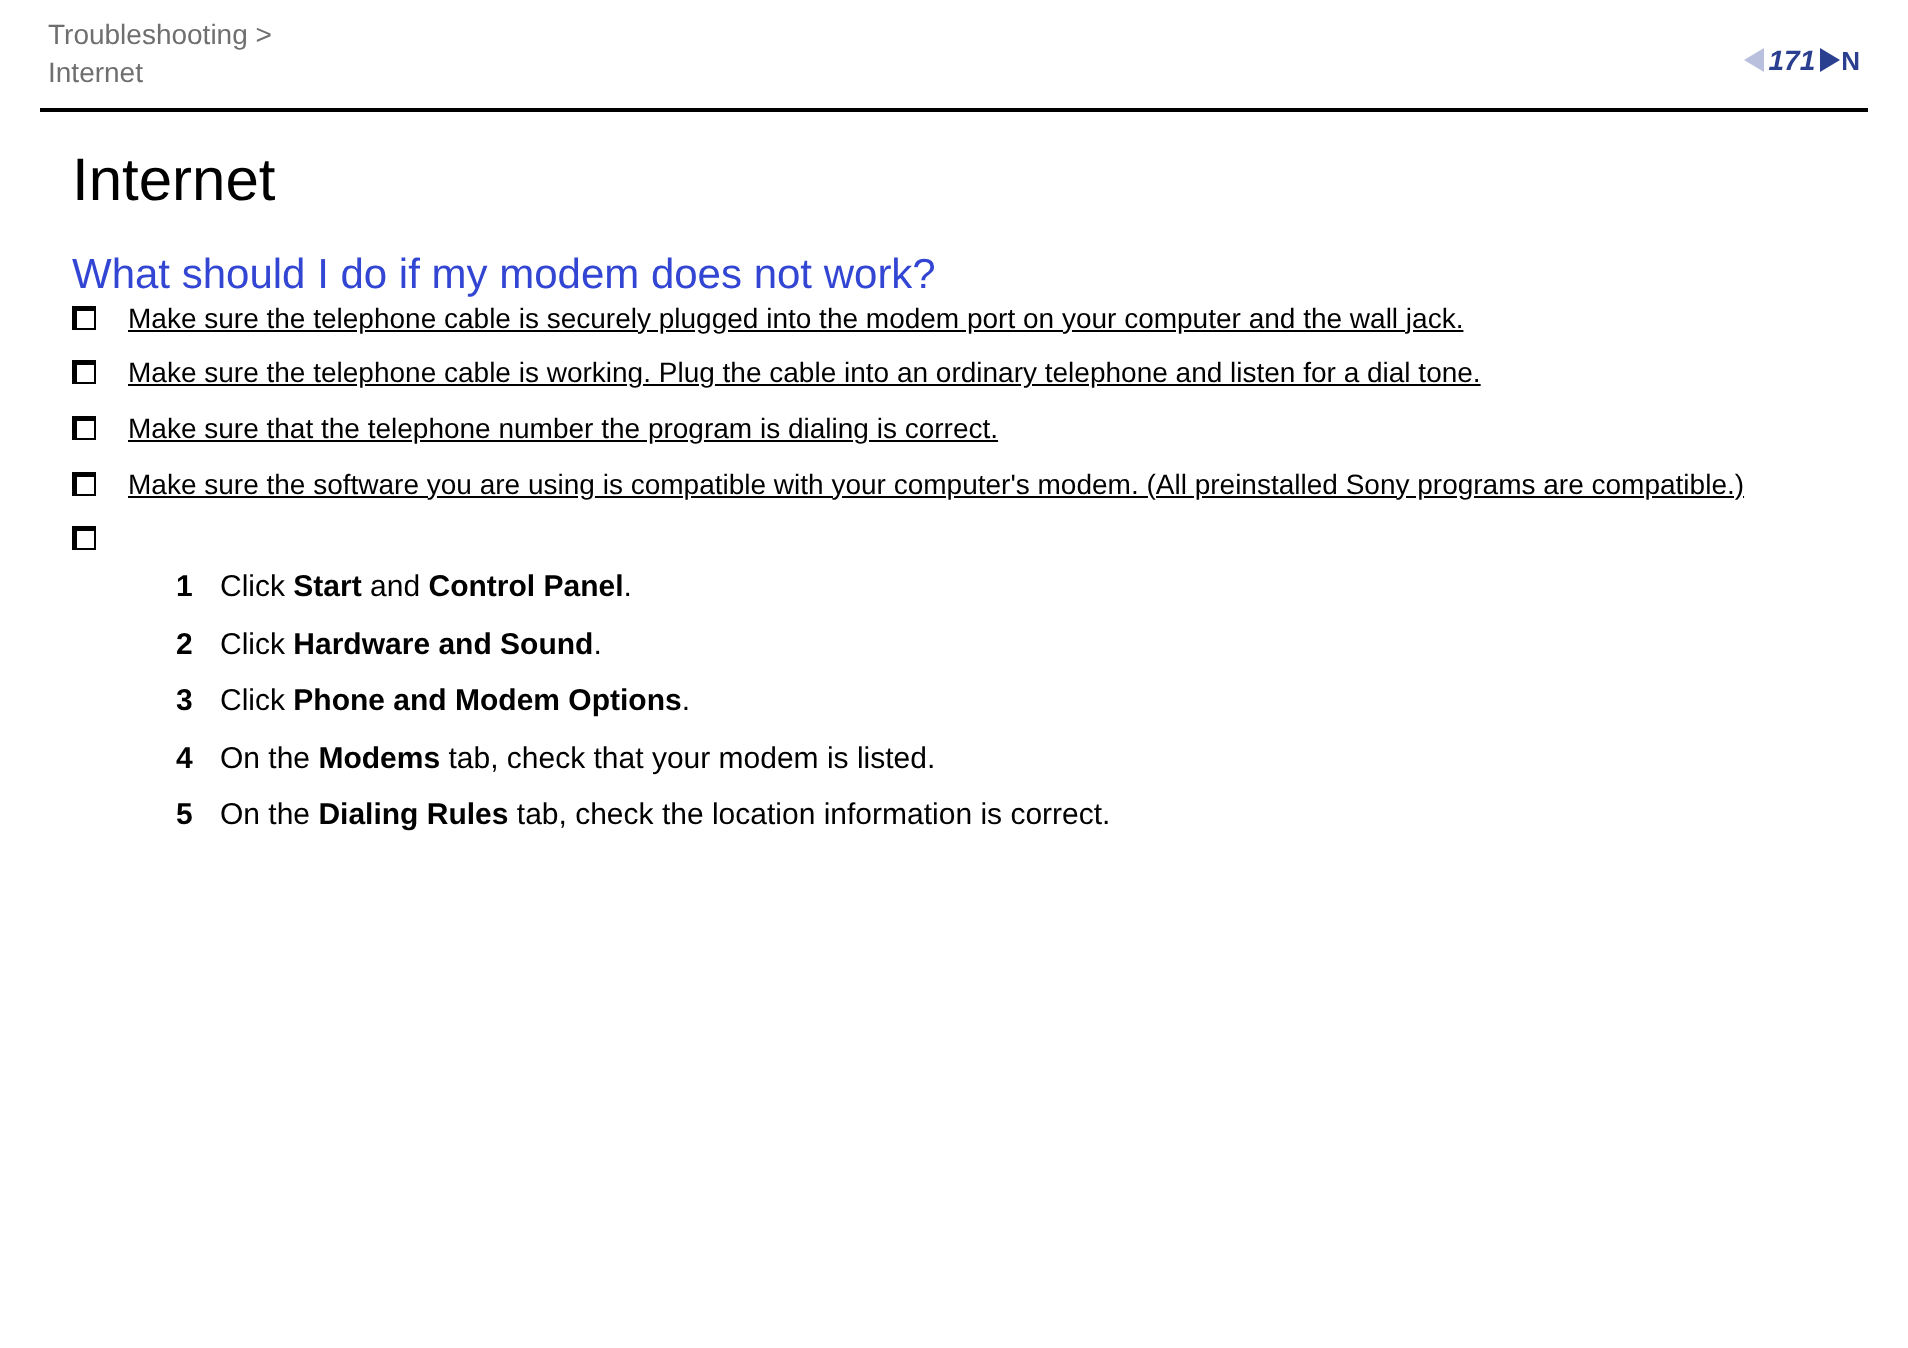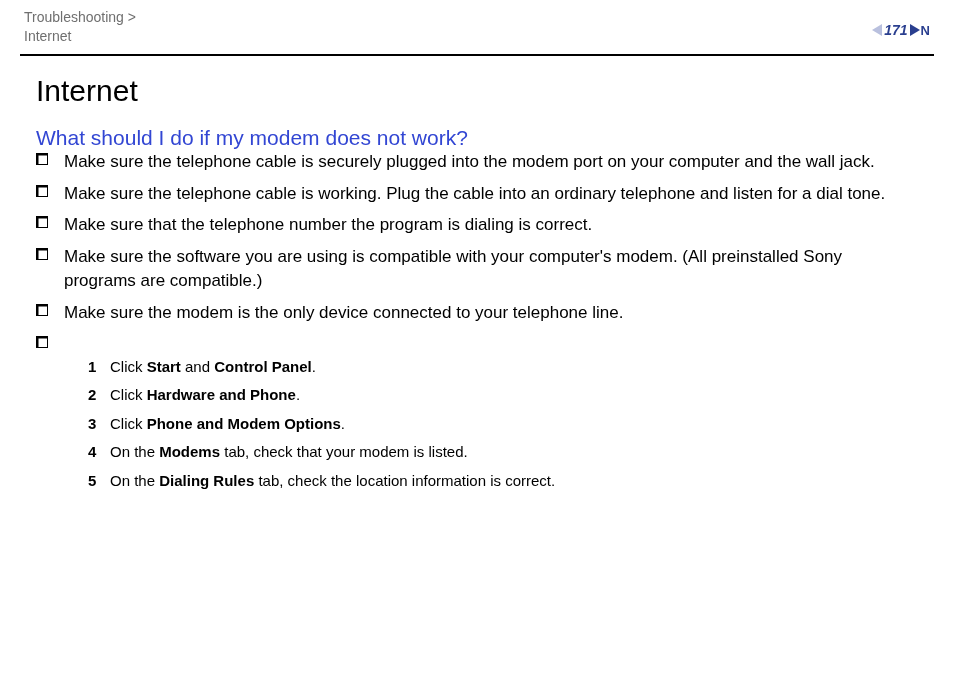--- a/index.html
+++ b/index.html
@@ -72,23 +72,24 @@
     margin: 0 0 0 0;
   }
   ul.bullets {
     list-style: none;
     padding: 0;
     margin: 0;
   }
   ul.bullets > li {
     display: flex;
     align-items: flex-start;
-    font-size: 17px;
+    font-size: 14px;
     line-height: 1.4;
     margin-bottom: 8px;
+    text-decoration: underline;
   }
   .bullet-marker {
     width: 12px; height: 12px;
     border: 1.5px solid #000;
     box-shadow: inset 1.5px 1.5px 0 0 #000;
     margin: 3px 16px 0 0;
     flex: 0 0 auto;
   }
   ol.steps {
     list-style: none;
@@ -145,38 +146,34 @@
       <li>
           <span class="bullet-marker"></span>
           <span>Make sure that the telephone number the program is dialing is correct.</span>
         </li>
       <li>
           <span class="bullet-marker"></span>
           <span>Make sure the software you are using is compatible with your computer's modem. (All preinstalled Sony programs are compatible.)</span>
         </li>
       <li>
           <span class="bullet-marker"></span>
-          <span>Make sure the modem is the only device connected to your telephone line.</span>
-        </li>
-      <li>
-          <span class="bullet-marker"></span>
         </li>
     </ul>
 
     <ol class="steps">
       <li>
         <span class="step-num">1</span>
         <span>
           <span>Click </span><span class="b">Start</span><span> and </span><span class="b">Control Panel</span><span>.</span>
         </span>
       </li>
       <li>
         <span class="step-num">2</span>
         <span>
-          <span>Click </span><span class="b">Hardware and Phone</span><span></span><span class="b"></span><span>.</span>
+          <span>Click </span><span class="b">Hardware and Sound</span><span></span><span class="b"></span><span>.</span>
         </span>
       </li>
       <li>
         <span class="step-num">3</span>
         <span>
           <span>Click </span><span class="b">Phone and Modem Options</span><span></span><span class="b"></span><span>.</span>
         </span>
       </li>
       <li>
         <span class="step-num">4</span>

